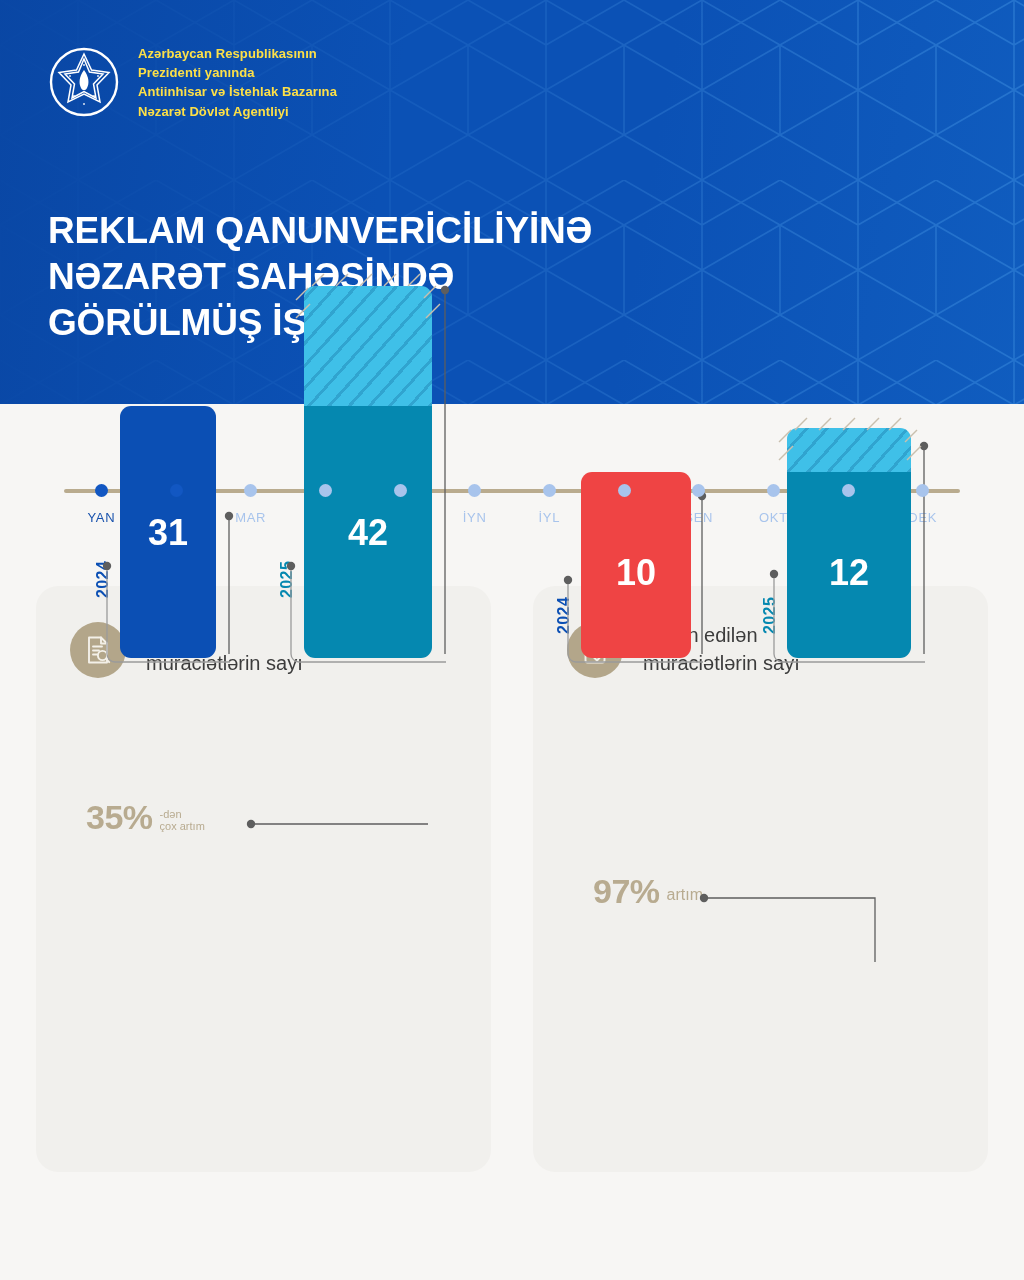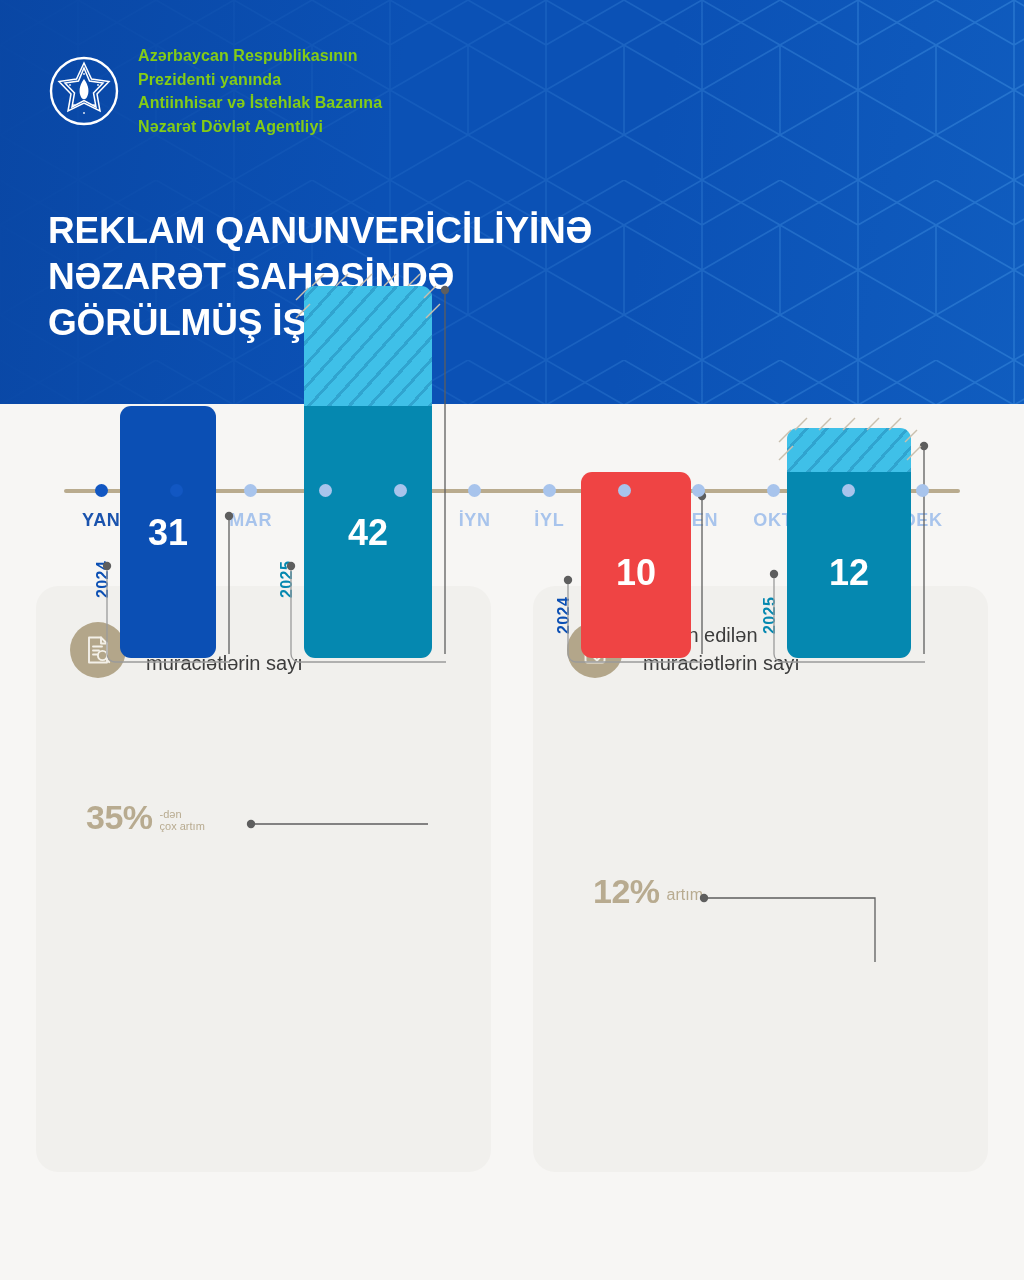--- a/index.html
+++ b/index.html
@@ -40,22 +40,22 @@
   .logo-row {
     position: absolute;
     left: 48px;
     top: 44px;
     display: flex;
     align-items: center;
     gap: 18px;
   }
   .logo-mark { width: 72px; height: 72px; flex: none; }
   .logo-text {
-    color: #84cc16;
-    font-size: 16px;
+    color: #fde047;
+    font-size: 13px;
     font-weight: bold;
     line-height: 1.48;
     letter-spacing: .1px;
     white-space: pre-line;
   }
 
   .headline {
     position: absolute;
     left: 48px;
     top: 208px;
@@ -99,22 +99,22 @@
     width: 13px; height: 13px;
     border-radius: 50%;
     background: #a8c4ec;
     margin: 4px auto 0;
     position: relative;
     z-index: 2;
   }
   .tl-month.active .tl-dot { background: #1257c2; }
   .tl-label {
     margin-top: 13px;
-    font-size: 18px;
-    font-weight: bold;
+    font-size: 13px;
+    font-weight: normal;
     letter-spacing: .7px;
     color: #a8c4ec;
   }
   .tl-month.active .tl-label { color: #1a53ad; }
 
   
   .cards {
     position: absolute;
     left: 36px;
     top: 586px;
@@ -422,21 +422,21 @@
           <path d="M15 23.5 l3 3 l6 -6.5"></path>
         </svg>
       </div>
       <div class="card-title">Təmin edilən
 müraciətlərin sayı</div>
     </div>
 
     <div class="chart">
 
       <div class="growth-note" style="left:38px; top:170px;">
-        <span class="growth-pct">12%</span>
+        <span class="growth-pct">97%</span>
         <span class="growth-sub single">artım</span>
       </div>
       <svg class="leader" style="left:166px; top:182px; width:192px; height:80px;">
         <circle cx="5" cy="10" r="4.2" fill="#5e5e5e"></circle>
         <path d="M9 10 H176 V74" fill="none" stroke="#5e5e5e" stroke-width="1.3"></path>
       </svg>
 
       <div class="bar-group">
         <div class="bar" style="left:48px; bottom:48px; width:110px; height:186px; background:#ef4444;">
           <div class="bar-value" style="bottom:64px;">10</div>

